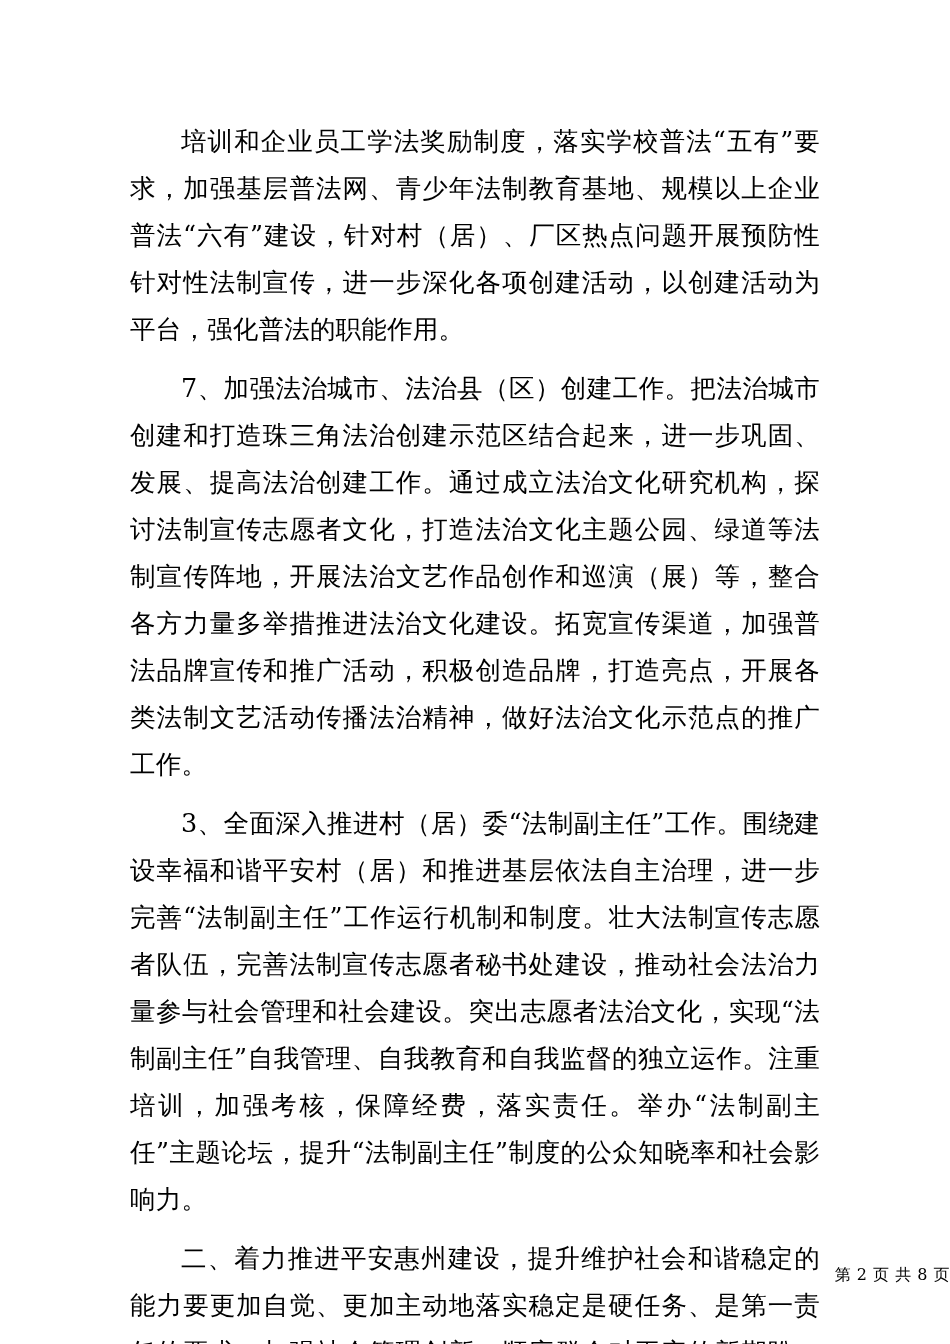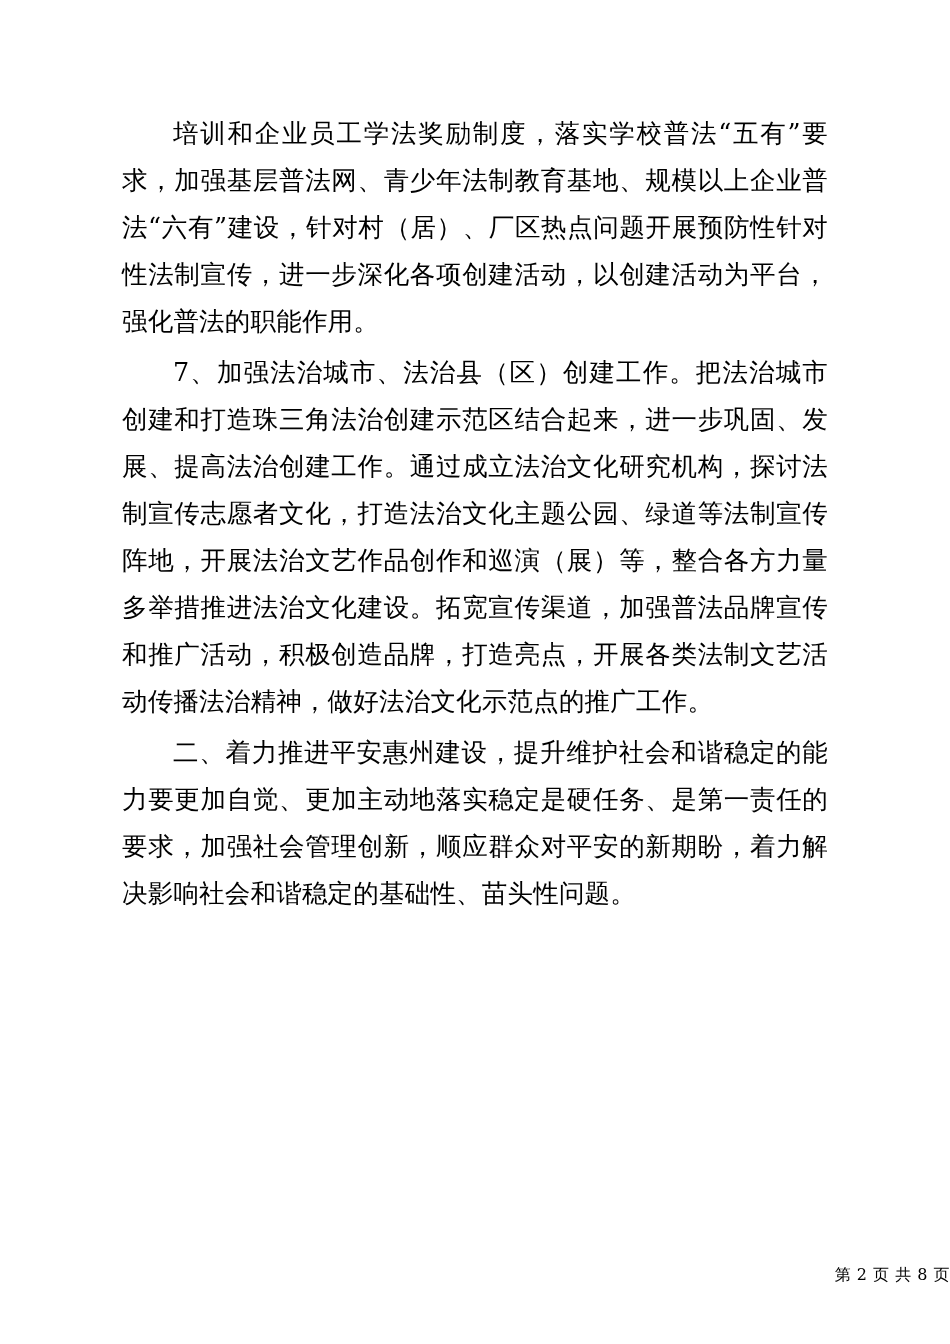--- a/index.html
+++ b/index.html
@@ -22,21 +22,21 @@
     padding: 106px 118px 0 118px;
   }
   .doc-body {
     font-size: 25.5px;
     line-height: 47px;
     text-align: justify;
     text-justify: inter-ideograph;
     letter-spacing: 0.2px;
   }
   .doc-body p {
-    margin: 4px;
+    margin: 12px;
     text-indent: 2em;
   }
   .footer {
     position: absolute;
     left: 0;
     right: 0;
     bottom: 58px;
     text-align: right;
     font-size: 16px;
     font-family: "DejaVu Serif", "Liberation Serif", serif;
@@ -48,19 +48,20 @@
     padding-left: 540px;
   }
 </style>
 </head>
 <body>
 
 <div class="page">
   <div class="doc-body">
     <p>培训和企业员工学法奖励制度，落实学校普法“五有”要求，加强基层普法网、青少年法制教育基地、规模以上企业普法“六有”建设，针对村（居）、厂区热点问题开展预防性针对性法制宣传，进一步深化各项创建活动，以创建活动为平台，强化普法的职能作用。</p>
     <p>7、加强法治城市、法治县（区）创建工作。把法治城市创建和打造珠三角法治创建示范区结合起来，进一步巩固、发展、提高法治创建工作。通过成立法治文化研究机构，探讨法制宣传志愿者文化，打造法治文化主题公园、绿道等法制宣传阵地，开展法治文艺作品创作和巡演（展）等，整合各方力量多举措推进法治文化建设。拓宽宣传渠道，加强普法品牌宣传和推广活动，积极创造品牌，打造亮点，开展各类法制文艺活动传播法治精神，做好法治文化示范点的推广工作。</p>
+    <p>3、全面深入推进村（居）委“法制副主任”工作。围绕建设幸福和谐平安村（居）和推进基层依法自主治理，进一步完善“法制副主任”工作运行机制和制度。壮大法制宣传志愿者队伍，完善法制宣传志愿者秘书处建设，推动社会法治力量参与社会管理和社会建设。突出志愿者法治文化，实现“法制副主任”自我管理、自我教育和自我监督的独立运作。注重培训，加强考核，保障经费，落实责任。举办“法制副主任”主题论坛，提升“法制副主任”制度的公众知晓率和社会影响力。</p>
     <p>二、着力推进平安惠州建设，提升维护社会和谐稳定的能力要更加自觉、更加主动地落实稳定是硬任务、是第一责任的要求，加强社会管理创新，顺应群众对平安的新期盼，着力解决影响社会和谐稳定的基础性、苗头性问题。</p>
 
   </div>
   <div class="footer">
     <span class="footer-inner">第 2 页 共 8 页</span>
   </div>
 </div>
 
 </body></html>

